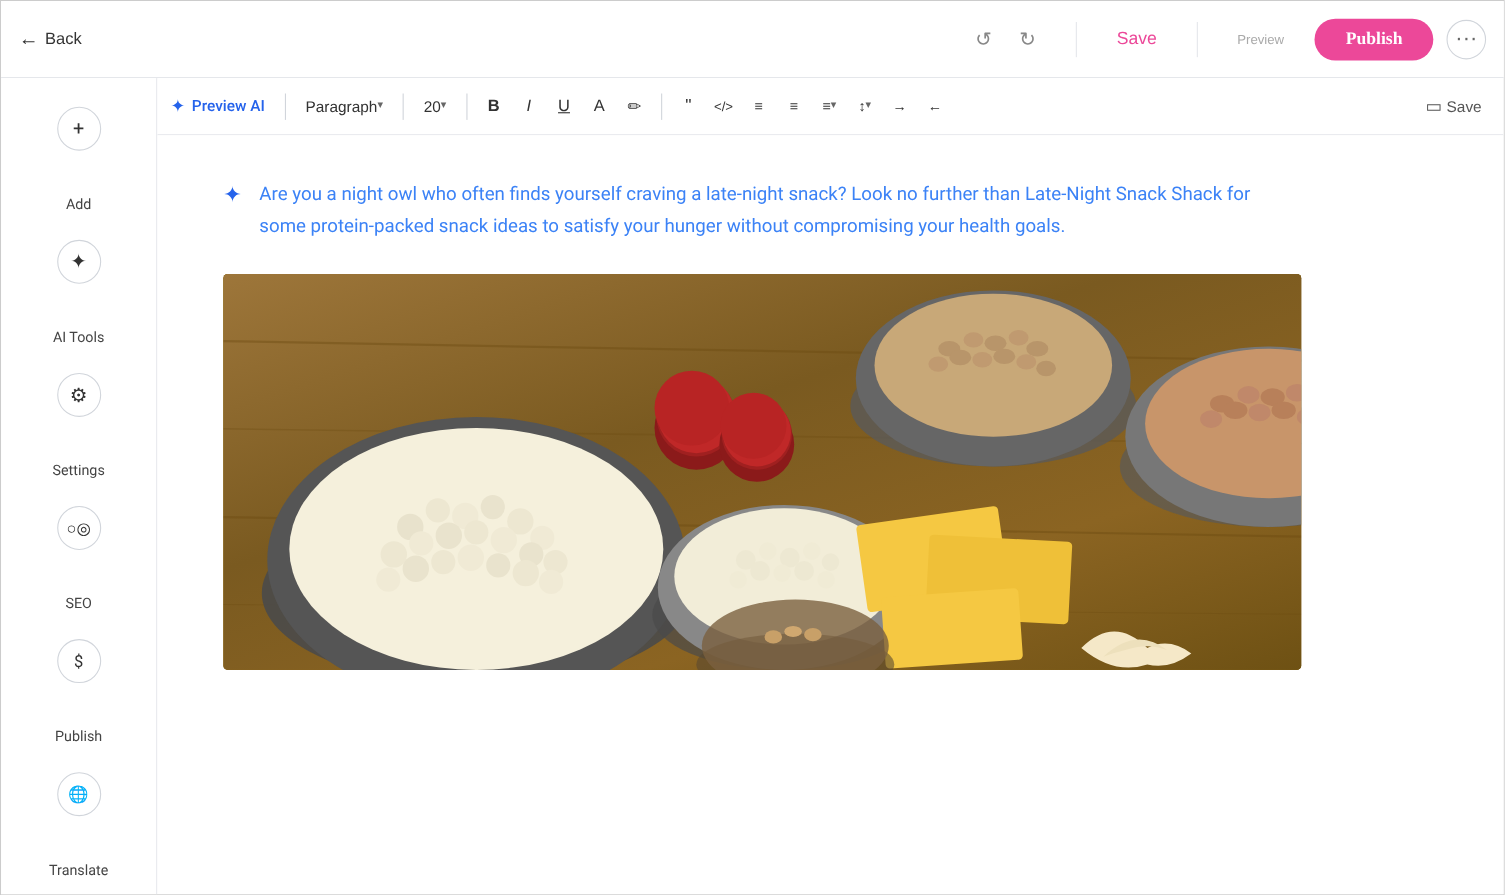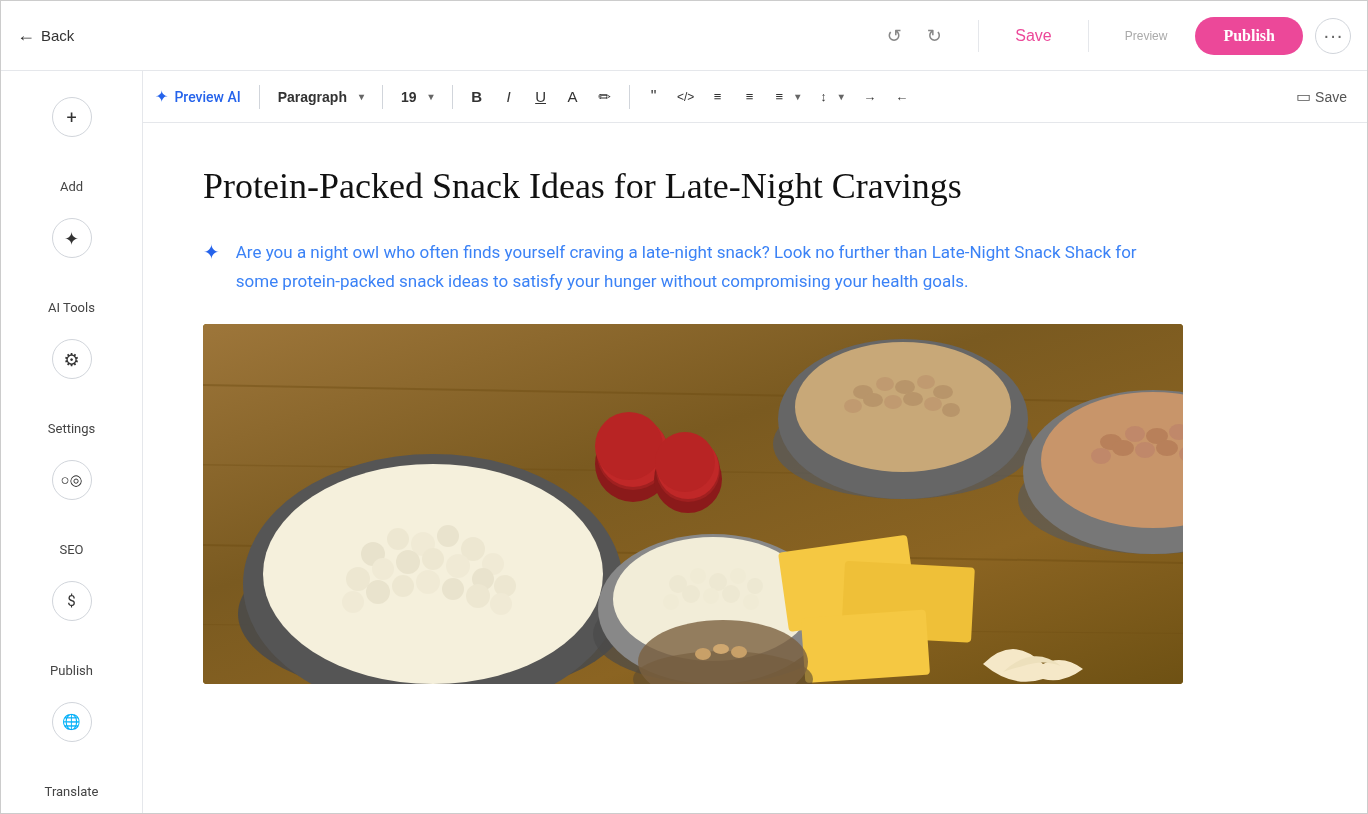--- a/index.html
+++ b/index.html
@@ -30,21 +30,21 @@
     .sidebar-label { font-size: 13px; color: #444; font-weight: 400; margin-top: 36px; }
 
     
     .editor-area { flex: 1; display: flex; flex-direction: column; overflow: hidden; }
 
     
     .toolbar { height: 52px; display: flex; align-items: center; padding: 0 12px; border-bottom: 1px solid #e5e7eb; background: #fff; gap: 4px; flex-shrink: 0; overflow-x: auto; }
     .toolbar-ai { display: flex; align-items: center; gap: 6px; color: #2563eb; font-size: 14px; font-weight: 500; margin-right: 8px; cursor: pointer; }
     .ai-icon { font-size: 16px; color: #2563eb; }
     .toolbar-divider { width: 1px; height: 24px; background: #d1d5db; margin: 0 6px; }
-    .toolbar-select { display: flex; align-items: center; gap: 12px; padding: 4px 8px; border-radius: 6px; cursor: pointer; font-size: 14px; color: #333; border: none; background: none; font-weight: bold; }
+    .toolbar-select { display: flex; gap: 0; padding: 4px 8px; border-radius: 6px; cursor: pointer; font-size: 14px; color: #333; border: none; background: none; }
     .chevron { font-size: 10px; color: #666; }
     .toolbar-btn { background: none; border: none; cursor: pointer; width: 28px; height: 28px; display: flex; align-items: center; justify-content: center; border-radius: 4px; font-size: 15px; color: #333; }
     .toolbar-btn.bold { font-weight: 700; }
     .toolbar-btn.italic { font-style: italic; }
     .notes-btn { margin-left: auto; display: flex; align-items: center; gap: 4px; font-size: 14px; color: #555; cursor: pointer; padding: 4px 8px; border: none; background: none; }
 
     
     .content-scroll { flex: 1; overflow-y: auto; background: #fff; }
     .content-body { max-width: 1100px; padding: 40px 60px; }
 
@@ -133,21 +133,21 @@
           <span class="ai-icon">✦</span>
           <span>Preview AI</span>
         </div>
         <div class="toolbar-divider"></div>
         <button class="toolbar-select">
           <span>Paragraph</span>
           <span class="chevron">▾</span>
         </button>
         <div class="toolbar-divider"></div>
         <button class="toolbar-select">
-          <span>19</span>
+          <span>20</span>
           <span class="chevron">▾</span>
         </button>
         <div class="toolbar-divider"></div>
         <button class="toolbar-btn bold">B</button>
         <button class="toolbar-btn italic">I</button>
         <button class="toolbar-btn" style="text-decoration:underline;">U</button>
         <button class="toolbar-btn">A</button>
         <button class="toolbar-btn">✏</button>
         <div class="toolbar-divider"></div>
         <button class="toolbar-btn" style="font-size:16px;">"</button>
@@ -166,21 +166,20 @@
         <button class="toolbar-btn" style="font-size:13px;">←</button>
         <button class="notes-btn">
           <span style="font-size:16px;">▭</span>
           <span>Save</span>
         </button>
       </div>
 
       <div class="content-scroll">
         <div class="content-body">
 
-          <h1 class="article-title">Protein-Packed Snack Ideas for Late-Night Cravings</h1>
 
           <div class="article-intro">
             <span class="ai-spark">✦</span>
             <p class="article-text">Are you a night owl who often finds yourself craving a late-night snack? Look no further than Late-Night Snack Shack for some protein-packed snack ideas to satisfy your hunger without compromising your health goals.</p>
           </div>
 
           <div class="food-image-container">
             <svg width="100%" height="100%" viewBox="0 0 1100 360" preserveAspectRatio="xMidYMid slice">
 
               <rect width="1100" height="360" fill="#8B6914"></rect>

